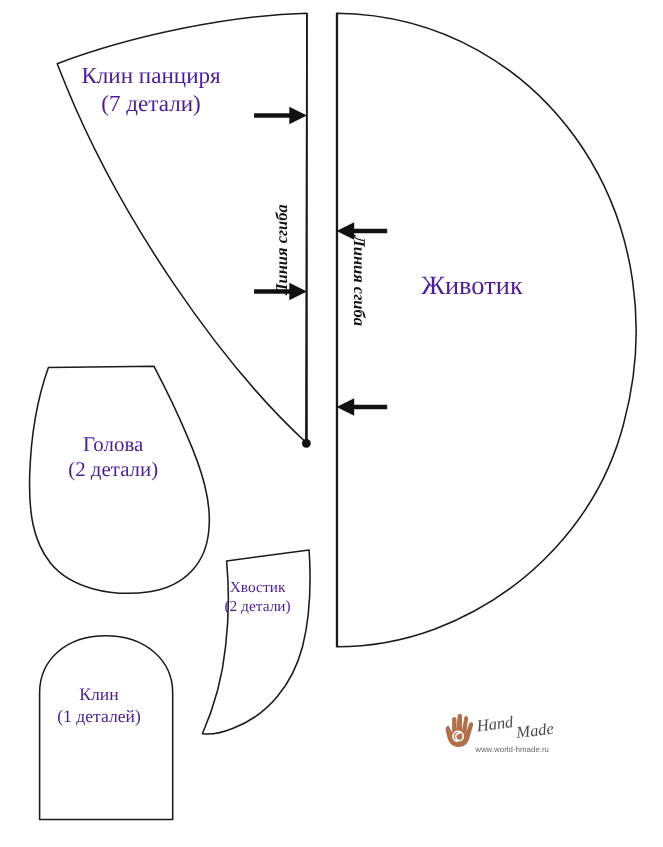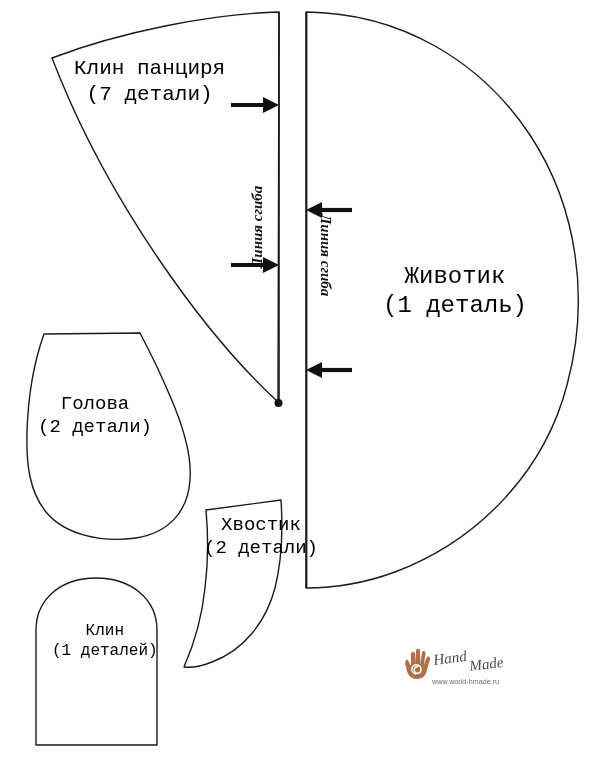--- a/index.html
+++ b/index.html
@@ -20,33 +20,33 @@
   }
   #pattern-svg {
     position: absolute;
     left: 0;
     top: 0;
     width: 603px;
     height: 770px;
   }
   .lbl {
     position: absolute;
-    color: #000000;
+    color: #4c1d95;
     text-align: center;
     line-height: 1.22;
     white-space: nowrap;
-    font-family: Liberation Mono, monospace;
+    font-family: Liberation Serif, serif;
   }
   .lbl .l1 { display: block; }
   .lbl .l2 { display: block; }
 
   #label-wedge      { left: 74px;  top: 56px;  font-size: 21px; }
-  #label-belly      { left: 383px; top: 246px; font-size: 24px; margin-top: 16px; }
-  #label-head       { left: 38px;  top: 393px; font-size: 19px; }
-  #label-tail       { left: 204px; top: 514px; font-size: 19px; }
+  #label-belly      { left: 383px; top: 246px; font-size: 24px; }
+  #label-head       { left: 62px;  top: 393px; font-size: 19px; }
+  #label-tail       { left: 204px; top: 526px; font-size: 14px; }
   #label-paws       { left: 52px;  top: 622px; font-size: 16px; }
 
   .vlbl {
     position: absolute;
     color: #111111;
     white-space: nowrap;
     font-style: italic;
     font-weight: 600;
     font-size: 15px;
     font-family: "Liberation Serif", "DejaVu Serif", serif;
@@ -145,21 +145,20 @@
     </g>
   </svg>
 
   <div class="lbl" id="label-wedge">
     <span class="l1">Клин панциря</span>
     <span class="l2">(7 детали)</span>
   </div>
 
   <div class="lbl" id="label-belly">
     <span class="l1">Животик</span>
-    <span class="l2">(1 деталь)</span>
   </div>
 
   <div class="lbl" id="label-head">
     <span class="l1">Голова</span>
     <span class="l2">(2 детали)</span>
   </div>
 
   <div class="lbl" id="label-tail">
     <span class="l1">Хвостик</span>
     <span class="l2">(2 детали)</span>

